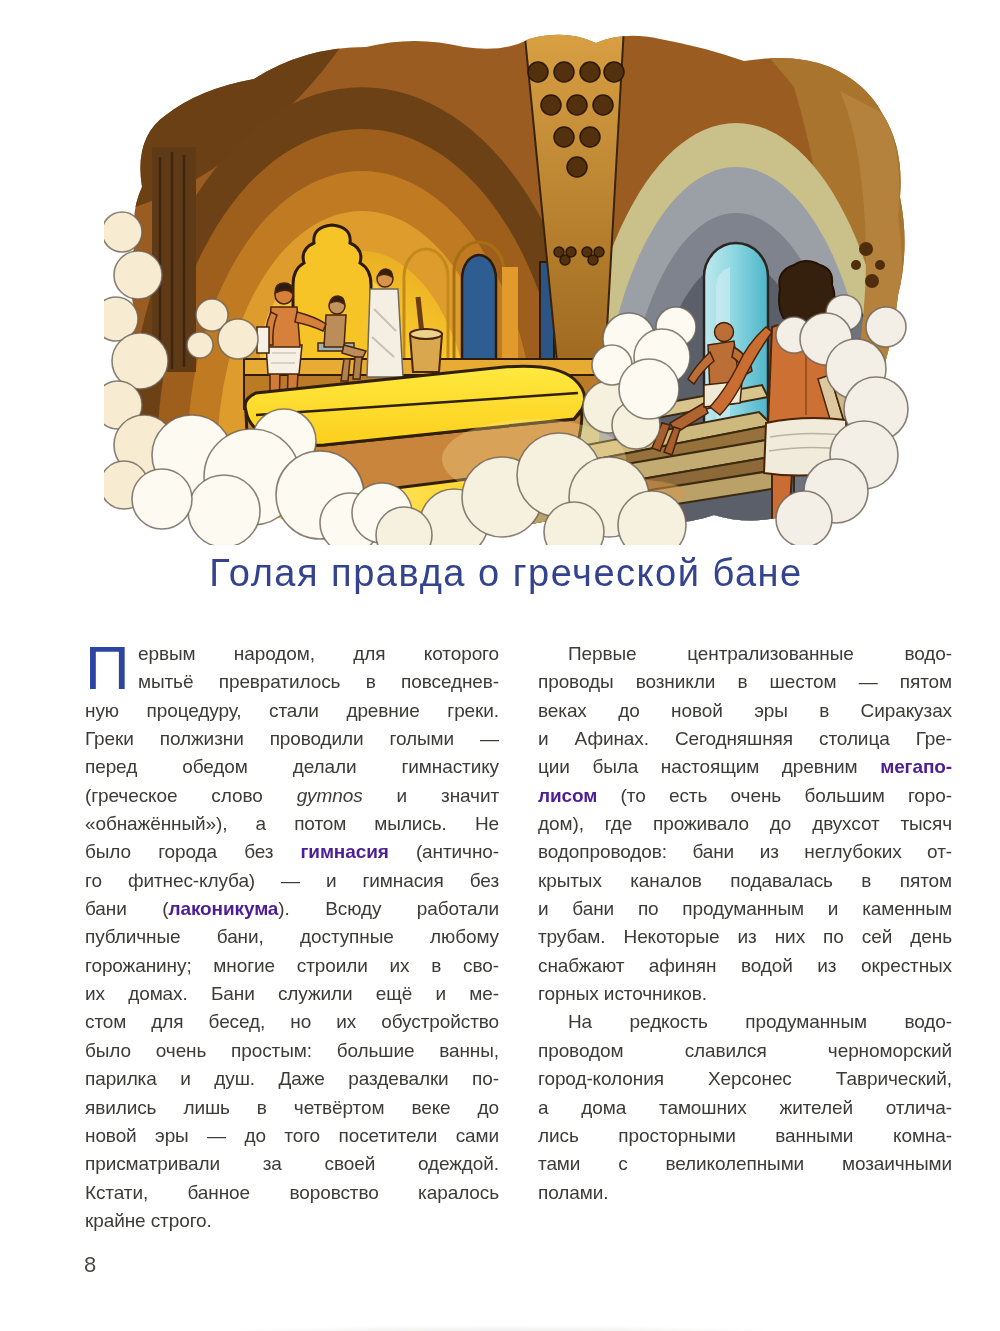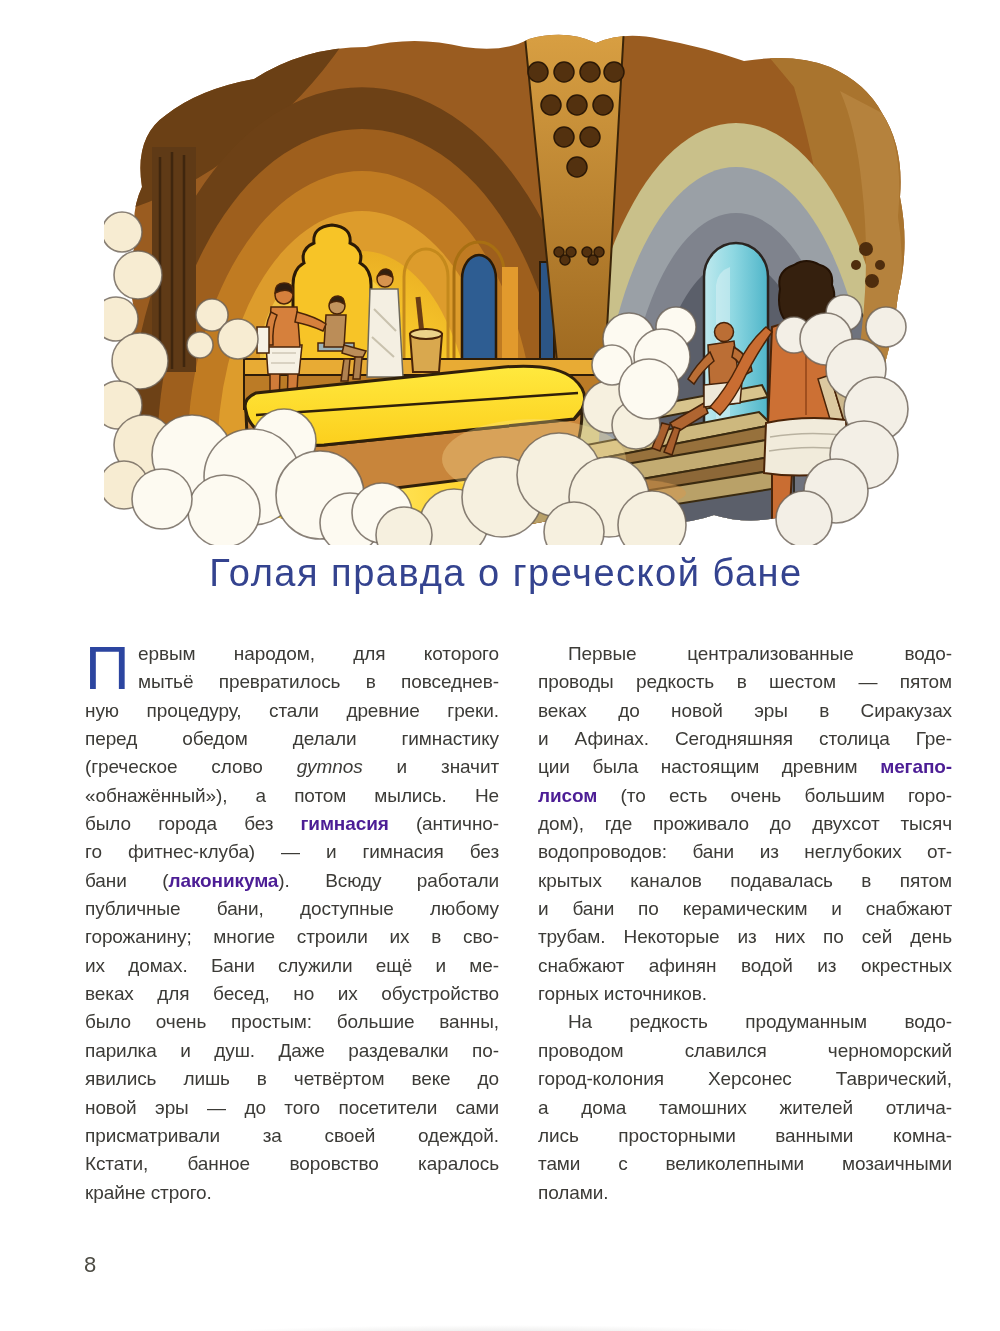--- a/index.html
+++ b/index.html
@@ -270,52 +270,53 @@
   </figure>
 
   <h1 class="title">Голая правда о греческой бане</h1>
 
   <div class="col col-left">
     <span class="dropcap">П</span>
     <div>
         <div class="tline">ервым народом, для которого</div>
         <div class="tline">мытьё превратилось в повседнев-</div>
         <div class="tline">ную процедуру, стали древние греки.</div>
+        <div class="tline">Греки полжизни проводили голыми —</div>
         <div class="tline">перед обедом делали гимнастику</div>
         <div class="tline">(греческое слово <i>gymnos</i> и значит</div>
         <div class="tline">«обнажённый»), а потом мылись. Не</div>
         <div class="tline">было города без <b>гимнасия</b> (антично-</div>
         <div class="tline">го фитнес-клуба) — и гимнасия без</div>
         <div class="tline">бани (<b>лаконикума</b>). Всюду работали</div>
         <div class="tline">публичные бани, доступные любому</div>
         <div class="tline">горожанину; многие строили их в сво-</div>
         <div class="tline">их домах. Бани служили ещё и ме-</div>
-        <div class="tline">веках для бесед, но их обустройство</div>
+        <div class="tline">стом для бесед, но их обустройство</div>
         <div class="tline">было очень простым: большие ванны,</div>
         <div class="tline">парилка и душ. Даже раздевалки по-</div>
         <div class="tline">явились лишь в четвёртом веке до</div>
         <div class="tline">новой эры — до того посетители сами</div>
         <div class="tline">присматривали за своей одеждой.</div>
         <div class="tline">Кстати, банное воровство каралось</div>
         <div class="tline last">крайне строго.</div>
       </div>
   </div>
 
   <div class="col col-right">
     <div>
         <div class="tline indent">Первые централизованные водо-</div>
-        <div class="tline">проводы редкость в шестом — пятом</div>
+        <div class="tline">проводы возникли в шестом — пятом</div>
         <div class="tline">веках до новой эры в Сиракузах</div>
         <div class="tline">и Афинах. Сегодняшняя столица Гре-</div>
         <div class="tline">ции была настоящим древним <b>мегапо-</b></div>
         <div class="tline"><b>лисом</b> (то есть очень большим горо-</div>
         <div class="tline">дом), где проживало до двухсот тысяч</div>
         <div class="tline">водопроводов: бани из неглубоких от-</div>
         <div class="tline">крытых каналов подавалась в пятом</div>
-        <div class="tline">и бани по керамическим и снабжают</div>
+        <div class="tline">и бани по продуманным и каменным</div>
         <div class="tline">трубам. Некоторые из них по сей день</div>
         <div class="tline">снабжают афинян водой из окрестных</div>
         <div class="tline last">горных источников.</div>
         <div class="tline indent">На редкость продуманным водо-</div>
         <div class="tline">проводом славился черноморский</div>
         <div class="tline">город-колония Херсонес Таврический,</div>
         <div class="tline">а дома тамошних жителей отлича-</div>
         <div class="tline">лись просторными ванными комна-</div>
         <div class="tline">тами с великолепными мозаичными</div>
         <div class="tline last">полами.</div>

